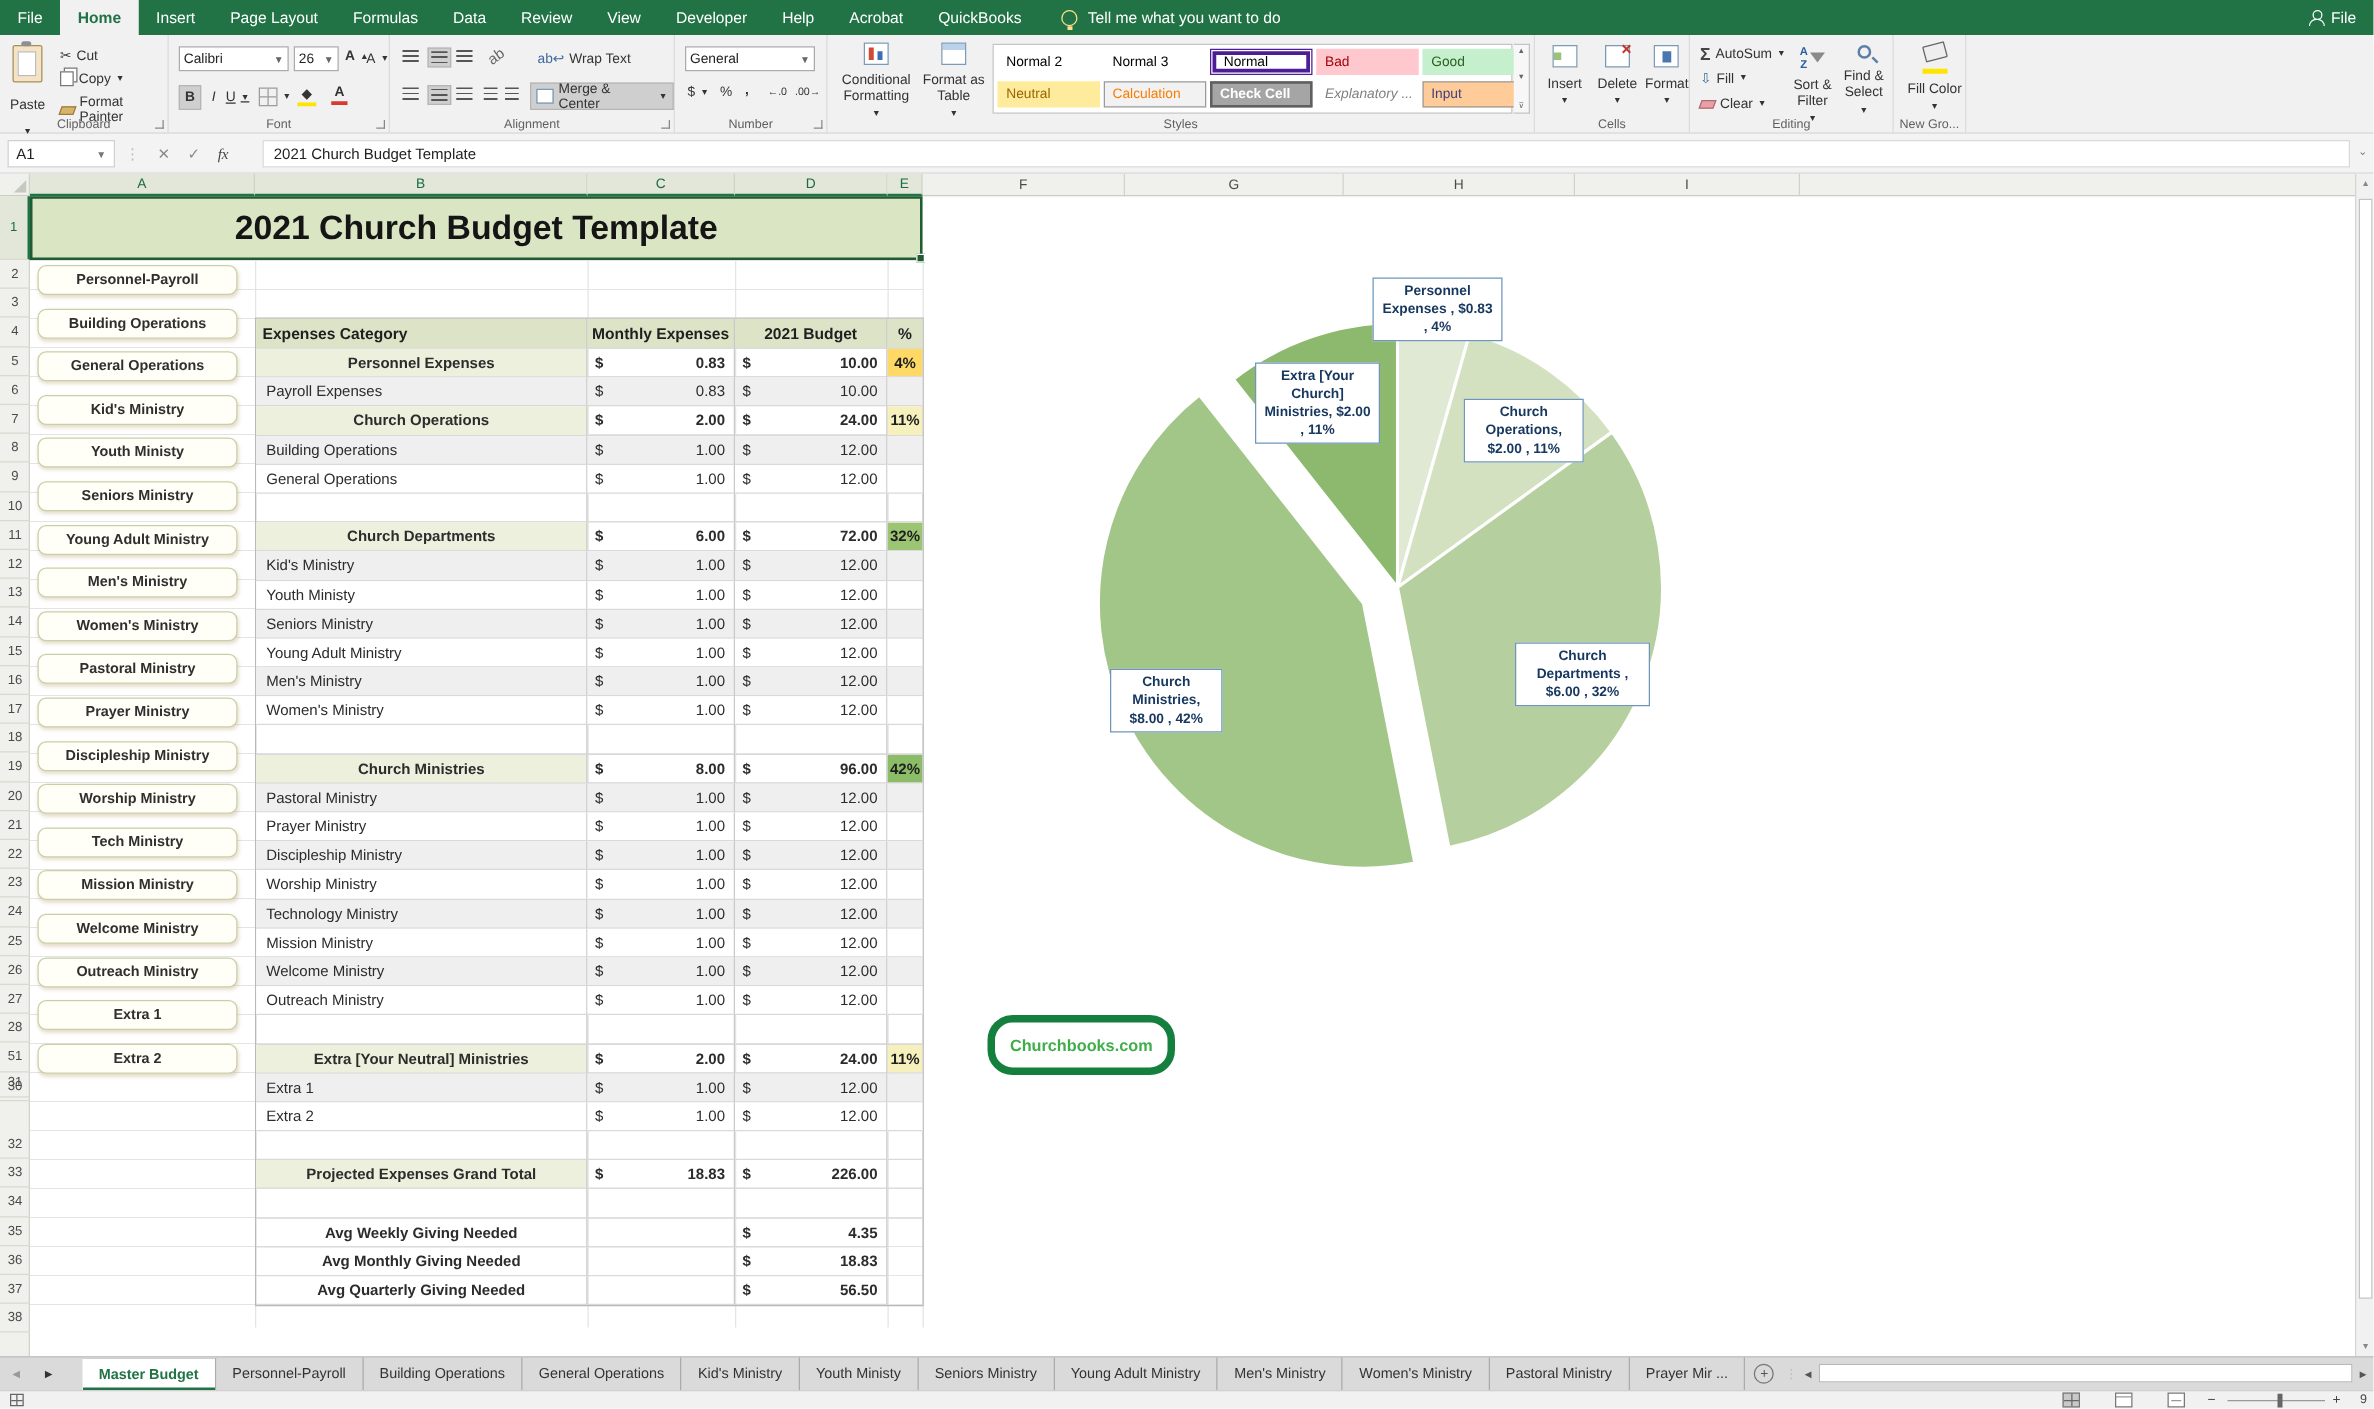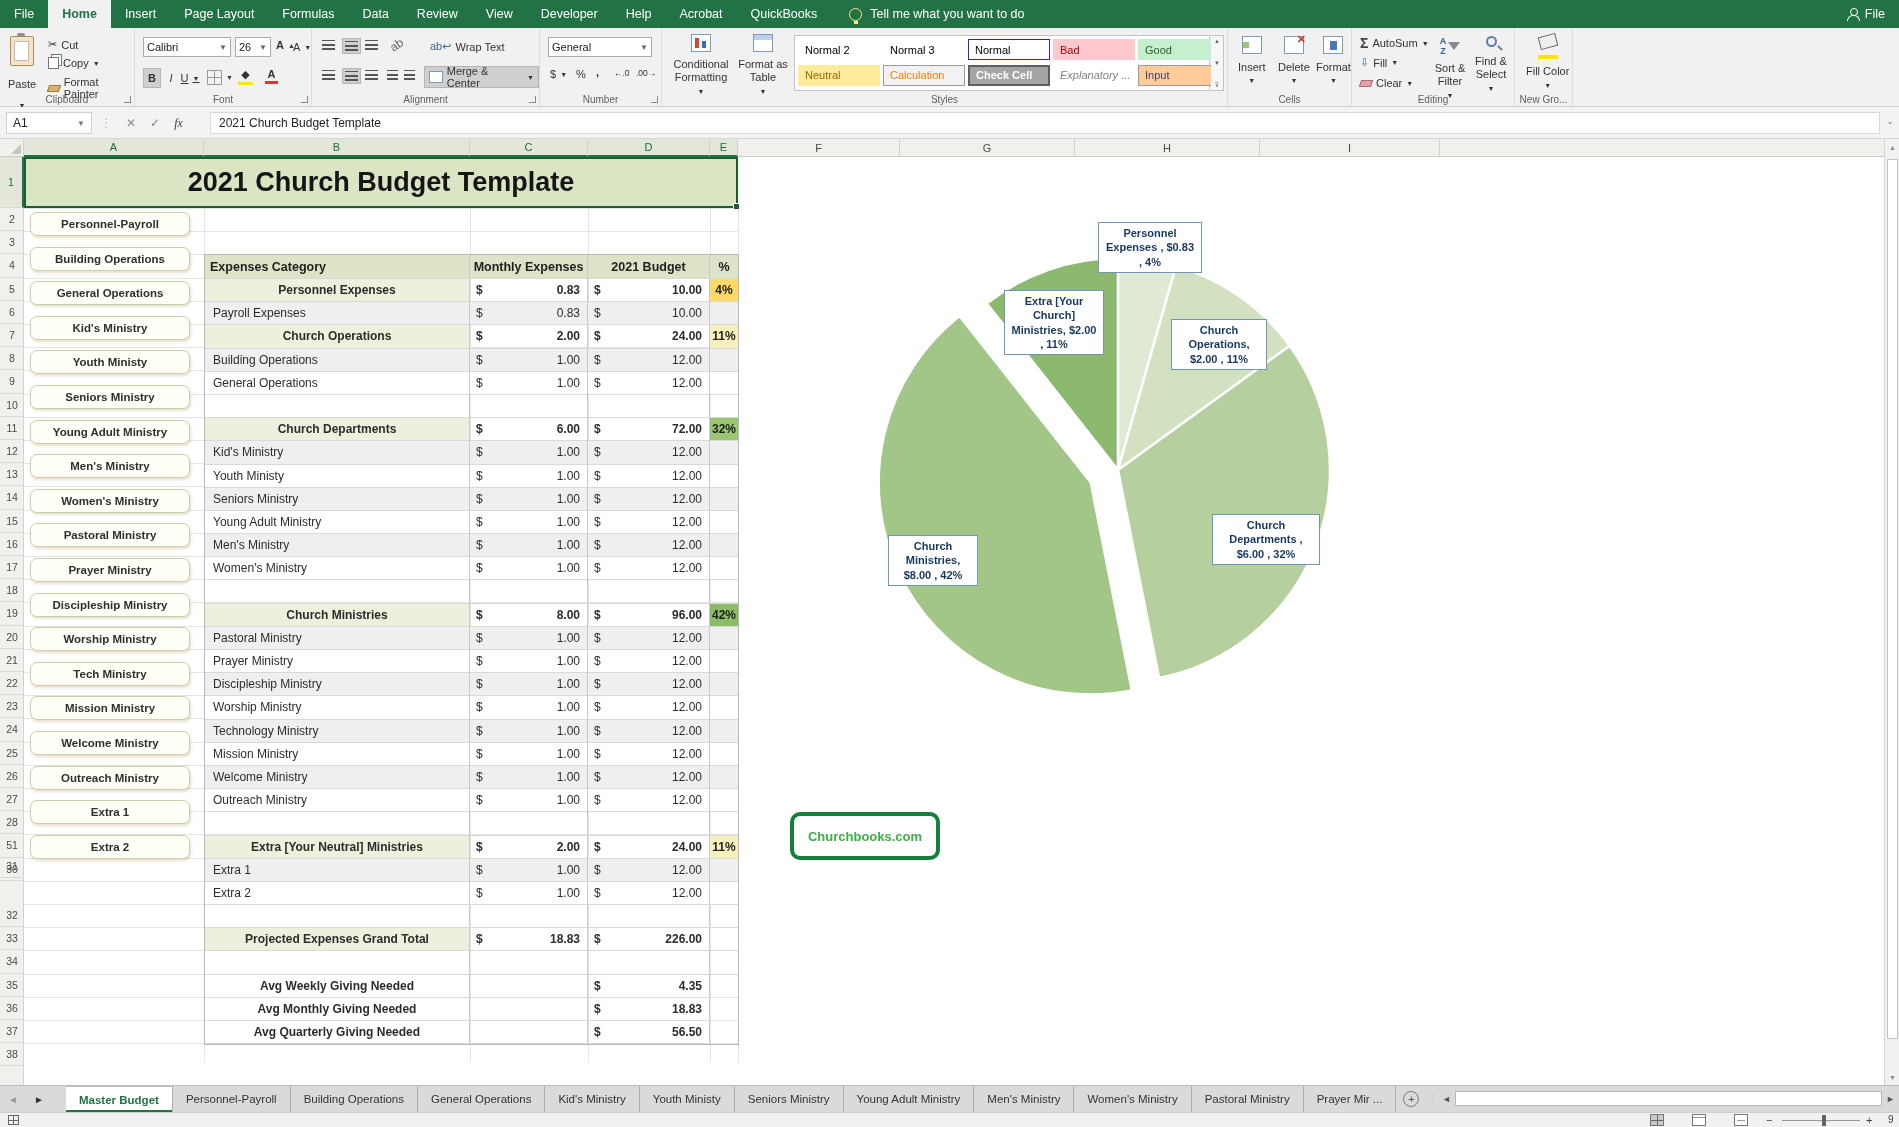--- a/index.html
+++ b/index.html
@@ -25,21 +25,21 @@
 .combo{position:absolute;background:#fff;border:1px solid #ababab;font-size:11px;color:#222;display:flex;align-items:center;padding:0 3px;height:20px}
 .combo .arr{margin-left:auto;font-size:8px;color:#666}
 .pressed{background:#cfcfcf;border:1px solid #b5b5b5}
 .icon-clip{width:24px;height:30px;background:#f6e3c3;border:1.5px solid #a88d5f;border-radius:2px;position:relative}
 .icon-clip:before{content:"";position:absolute;left:3px;top:4px;width:13px;height:18px;background:#fff;border:1px solid #bbb}
 .icon-clip:after{content:"";position:absolute;left:6px;top:-4px;width:8px;height:4px;background:#8f8f8f;border-radius:2px}
 .mini-copy{width:11px;height:12px;border:1.2px solid #777;background:#fff;box-shadow:3px -3px 0 -1px #fff,3px -3px 0 0 #777}
 .mini-brush{width:12px;height:7px;background:#d8b36a;transform:skewX(-20deg);border:1px solid #9a7c3f}
 .bars{width:13px;height:10px;background:repeating-linear-gradient(to bottom,#555 0 1.4px,transparent 1.4px 4.2px)}
 .chip{width:82px;height:21px;font-size:11px;display:flex;align-items:center;padding:0 6px;background:#fff;border:1px solid transparent;white-space:nowrap;overflow:hidden}
-.chip.selected{border:1px solid #4c1d95;outline:1px solid #fff;outline-offset:-2px}
+.chip.selected{border:5px solid #4c1d95;outline:1px solid #fff;outline-offset:-2px}
 .chip.bad{background:#ffc7ce;color:#9c0006}.chip.good{background:#c6efce;color:#276221}
 .chip.neutral{background:#ffeb9c;color:#9c6500}.chip.calc{background:#f2f2f2;color:#fa7d00;border:1px solid #9b9b9b}
 .chip.check{background:#a5a5a5;color:#fff;font-weight:bold;border:2px solid #5f5f5f}
 .chip.explan{color:#808080;font-style:italic}.chip.input{background:#ffcc99;color:#3f3f76;border:1px solid #9b9b9b}
 .grid-ico{width:20px;height:18px;border:1px solid #7e9bb6;background:linear-gradient(#fff,#fff)}
 .sigma{font-size:14px;font-weight:bold;color:#444}
 .funnel{width:0;height:0;border-left:6px solid transparent;border-right:6px solid transparent;border-top:8px solid #8a8a8a}
 .mag{width:11px;height:11px;border:2px solid #5b7fa6;border-radius:50%;position:relative}
 .mag:after{content:"";position:absolute;left:9px;top:9px;width:6px;height:2px;background:#5b7fa6;transform:rotate(45deg)}
 .bucket{width:18px;height:13px;border:1.5px solid #666;transform:rotate(-15deg);border-radius:1px;position:relative;background:#eee}
@@ -69,21 +69,21 @@
 .tc{border-right:1px solid #c9c9c9;border-bottom:1px solid #d9d9d9;font-size:12px;color:#2c2c2c;display:flex;align-items:center;overflow:hidden}
 .tc.b{width:265px}.tc.c{width:118px}.tc.d{width:122px}.tc.e{width:28px;border-right:none;justify-content:center}
 .money{justify-content:space-between;padding:0 7px 0 6px}
 .hdr .tc{background:#dce3c6;font-weight:bold;font-size:12.5px;color:#1f1f1f}
 .sect{font-weight:bold}
 .pctb{width:100%;height:100%;display:flex;align-items:center;justify-content:center;font-weight:bold;font-size:12px;color:#1f1f1f}
 
 .navbtn{position:absolute;left:30px;width:160px;height:24px;background:#fffef7;border:1.6px solid #c8d1a6;border-radius:7px;display:flex;align-items:center;justify-content:center;font-size:11.5px;font-weight:bold;color:#2f2f2f;box-shadow:1px 2px 3px rgba(190,160,120,.35)}
 
 .chartlabel{position:absolute;background:#fff;border:1px solid #6e96b8;color:#17375e;font-size:11px;font-weight:bold;text-align:center;line-height:1.3;padding:3px 4px}
-.churchbooks{position:absolute;left:790px;top:812px;width:150px;height:48px;border:4px solid #15803d;border-radius:10px;background:#fff;display:flex;align-items:center;justify-content:center;font-size:13px;font-weight:bold;color:#3fae49}
+.churchbooks{position:absolute;left:790px;top:812px;width:150px;height:48px;border:6px solid #15803d;border-radius:20px;background:#fff;display:flex;align-items:center;justify-content:center;font-size:13px;font-weight:bold;color:#3fae49}
 
 .vscroll{position:absolute;left:1884px;top:139px;width:15px;height:946px;background:#f1f1f1;border-left:1px solid #d5d5d5}
 .vthumb{position:absolute;left:2px;top:20px;width:11px;height:880px;background:#fff;border:1px solid #c3c3c3}
 .sarrow{position:absolute;left:0;width:15px;height:16px;display:flex;align-items:center;justify-content:center;font-size:7px;color:#888}
 
 .tabbar{position:absolute;left:0;top:1085px;width:1899px;height:27px;background:#dadada;border-top:1px solid #bdbdbd;display:flex;align-items:stretch}
 .tnav{width:26px;display:flex;align-items:center;justify-content:center;font-size:10px;color:#333}
 .stab{padding:0 13px;font-size:11.5px;color:#333;display:flex;align-items:center;border-right:1px solid #ababab;white-space:nowrap}
 .stab.active{background:#fff;color:#217346;font-weight:bold;border-top:1px solid #bdbdbd;border-right:1px solid #ababab;box-shadow:inset 0 -2px 0 #217346}
 .addsheet{width:30px;display:flex;align-items:center;justify-content:center}

